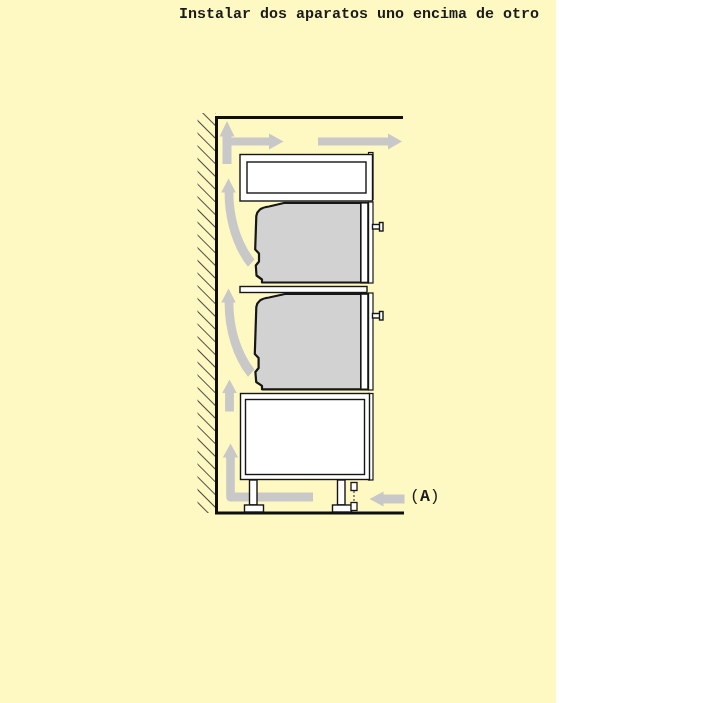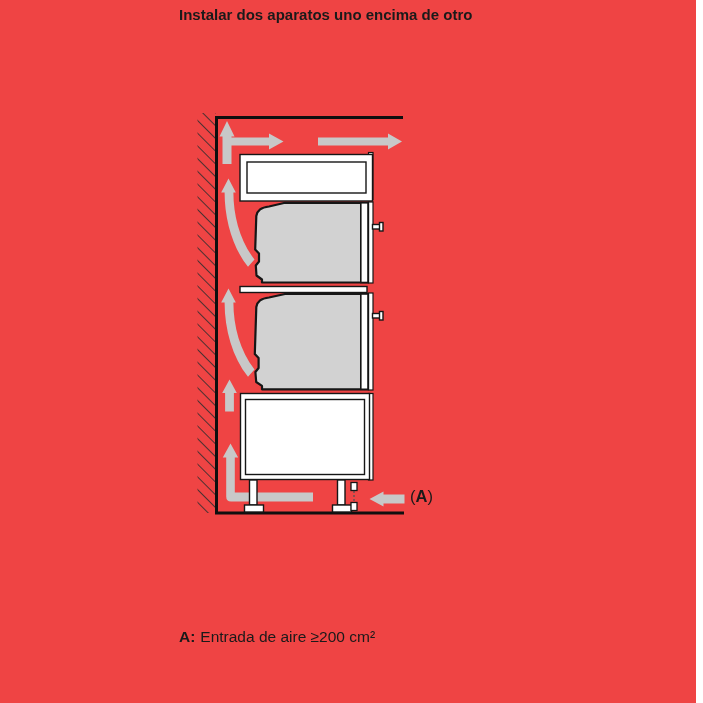--- a/index.html
+++ b/index.html
@@ -2,24 +2,24 @@
 <html><head>
 <meta charset="utf-8">
 <style>
   html, body {
     margin: 0;
     padding: 0;
     background: #ffffff;
   }
   .canvas {
     position: relative;
-    width: 696px;
+    width: 556px;
     height: 703px;
-    background: #ef4444;
-    font-family: Liberation Sans, sans-serif;
+    background: #fef9c3;
+    font-family: Liberation Mono, monospace;
     color: #1a1a1a;
     overflow: hidden;
   }
   .title, .subtitle {
     position: absolute;
     left: 179px;
     font-size: 15px;
     font-weight: bold;
     white-space: nowrap;
     color: #1a1a1a;
@@ -142,15 +142,14 @@
 
     <g>
       <line x1="354" y1="483" x2="354" y2="510" stroke="#555555" stroke-width="1.3" stroke-dasharray="2,2"></line>
       <rect x="351" y="482.5" width="6" height="8" fill="#ffffff" stroke="#161616" stroke-width="1.3"></rect>
       <rect x="351" y="502.5" width="6" height="8" fill="#ffffff" stroke="#161616" stroke-width="1.3"></rect>
     </g>
   </svg>
 
   <div class="inlet-label"><span>(</span><span class="letter">A</span><span>)</span></div>
 
-  <div class="caption"><span class="prefix">A:</span><span class="body">Entrada de aire ≥200 cm²</span></div>
 
 </div>
 
 </body></html>

